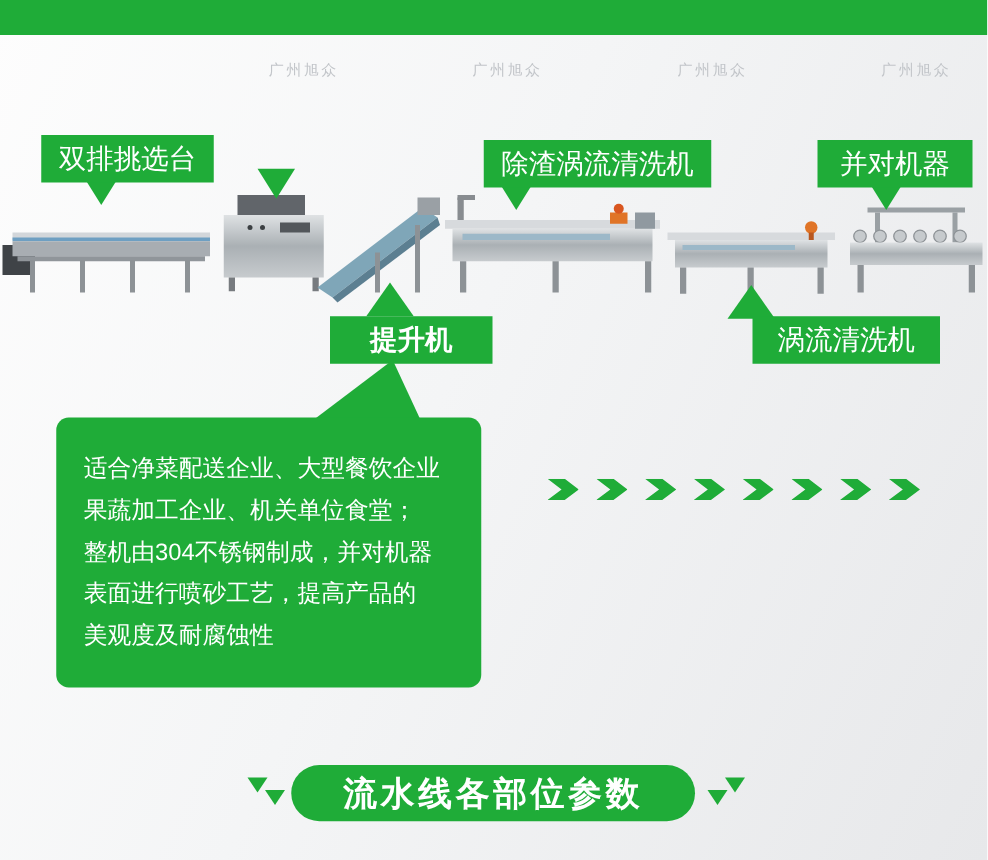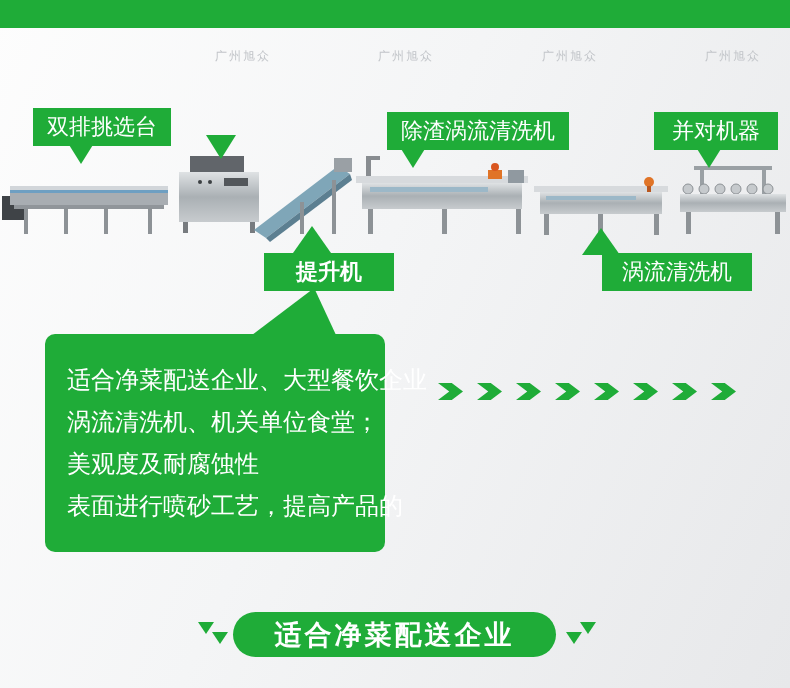--- a/index.html
+++ b/index.html
@@ -24,21 +24,21 @@
     border-top:24px solid #1fac38;
   }
   .tri-up{
     position:absolute;width:0;height:0;
     border-left:19px solid transparent;border-right:19px solid transparent;
     border-bottom:27px solid #1fac38;
   }
   .callout{
     position:absolute;left:45px;top:334px;width:340px;box-sizing:border-box;
     background:#1fac38;border-radius:10px;padding:25px 20px 25px 22px;
-    color:#ffffff;font-size:24px;line-height:1.75;
+    color:#ffffff;font-size:19px;line-height:1.75;
   }
   .callout-line{display:block;white-space:nowrap;}
   .callout-tail{
     position:absolute;left:252px;top:288px;width:84px;height:47px;background:#1fac38;
     clip-path:polygon(74% 0,0 100%,100% 100%);
   }
   .chev{
     position:absolute;top:383px;width:25px;height:17px;background:#1fac38;
     clip-path:polygon(0 0,55% 0,100% 50%,55% 100%,0 100%,45% 50%);
   }
@@ -155,33 +155,34 @@
 
   <div class="lbl" style="left:33px;top:108px;">双排挑选台</div>
   <div class="lbl" style="left:352px;top:112px;margin-left:35px;">除渣涡流清洗机</div>
   <div class="lbl" style="left:654px;top:112px;padding:8px 18px;">并对机器</div>
   <div class="lbl" style="left:264px;top:253px;padding:8px 32px;font-weight:bold;">提升机</div>
   <div class="lbl" style="left:558px;top:253px;padding:8px 20px;margin-left:44px;">涡流清洗机</div>
 
   <div class="callout-tail"></div>
   <div class="callout">
     <span class="callout-line">适合净菜配送企业、大型餐饮企业</span>
-    <span class="callout-line">涡流清洗机、机关单位食堂；</span>
+    <span class="callout-line">果蔬加工企业、机关单位食堂；</span>
+    <span class="callout-line">整机由304不锈钢制成，并对机器</span>
+    <span class="callout-line">表面进行喷砂工艺，提高产品的</span>
     <span class="callout-line">美观度及耐腐蚀性</span>
-    <span class="callout-line">表面进行喷砂工艺，提高产品的</span>
   </div>
 
   <div class="chev" style="left:438px;"></div>
   <div class="chev" style="left:477px;"></div>
   <div class="chev" style="left:516px;"></div>
   <div class="chev" style="left:555px;"></div>
   <div class="chev" style="left:594px;"></div>
   <div class="chev" style="left:633px;"></div>
   <div class="chev" style="left:672px;"></div>
   <div class="chev" style="left:711px;"></div>
 
   <div class="sm-tri" style="left:198px;top:622px;"></div>
   <div class="sm-tri" style="left:212px;top:632px;"></div>
-  <div class="banner">适合净菜配送企业</div>
+  <div class="banner">流水线各部位参数</div>
   <div class="sm-tri" style="left:566px;top:632px;"></div>
   <div class="sm-tri" style="left:580px;top:622px;"></div>
 
 </div>
 
 </body></html>

